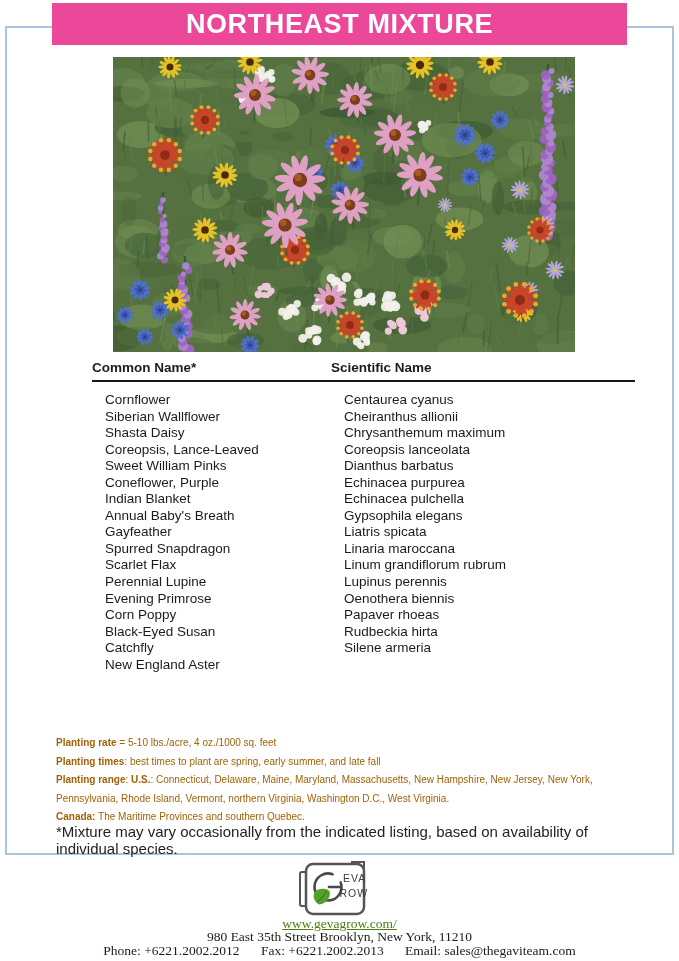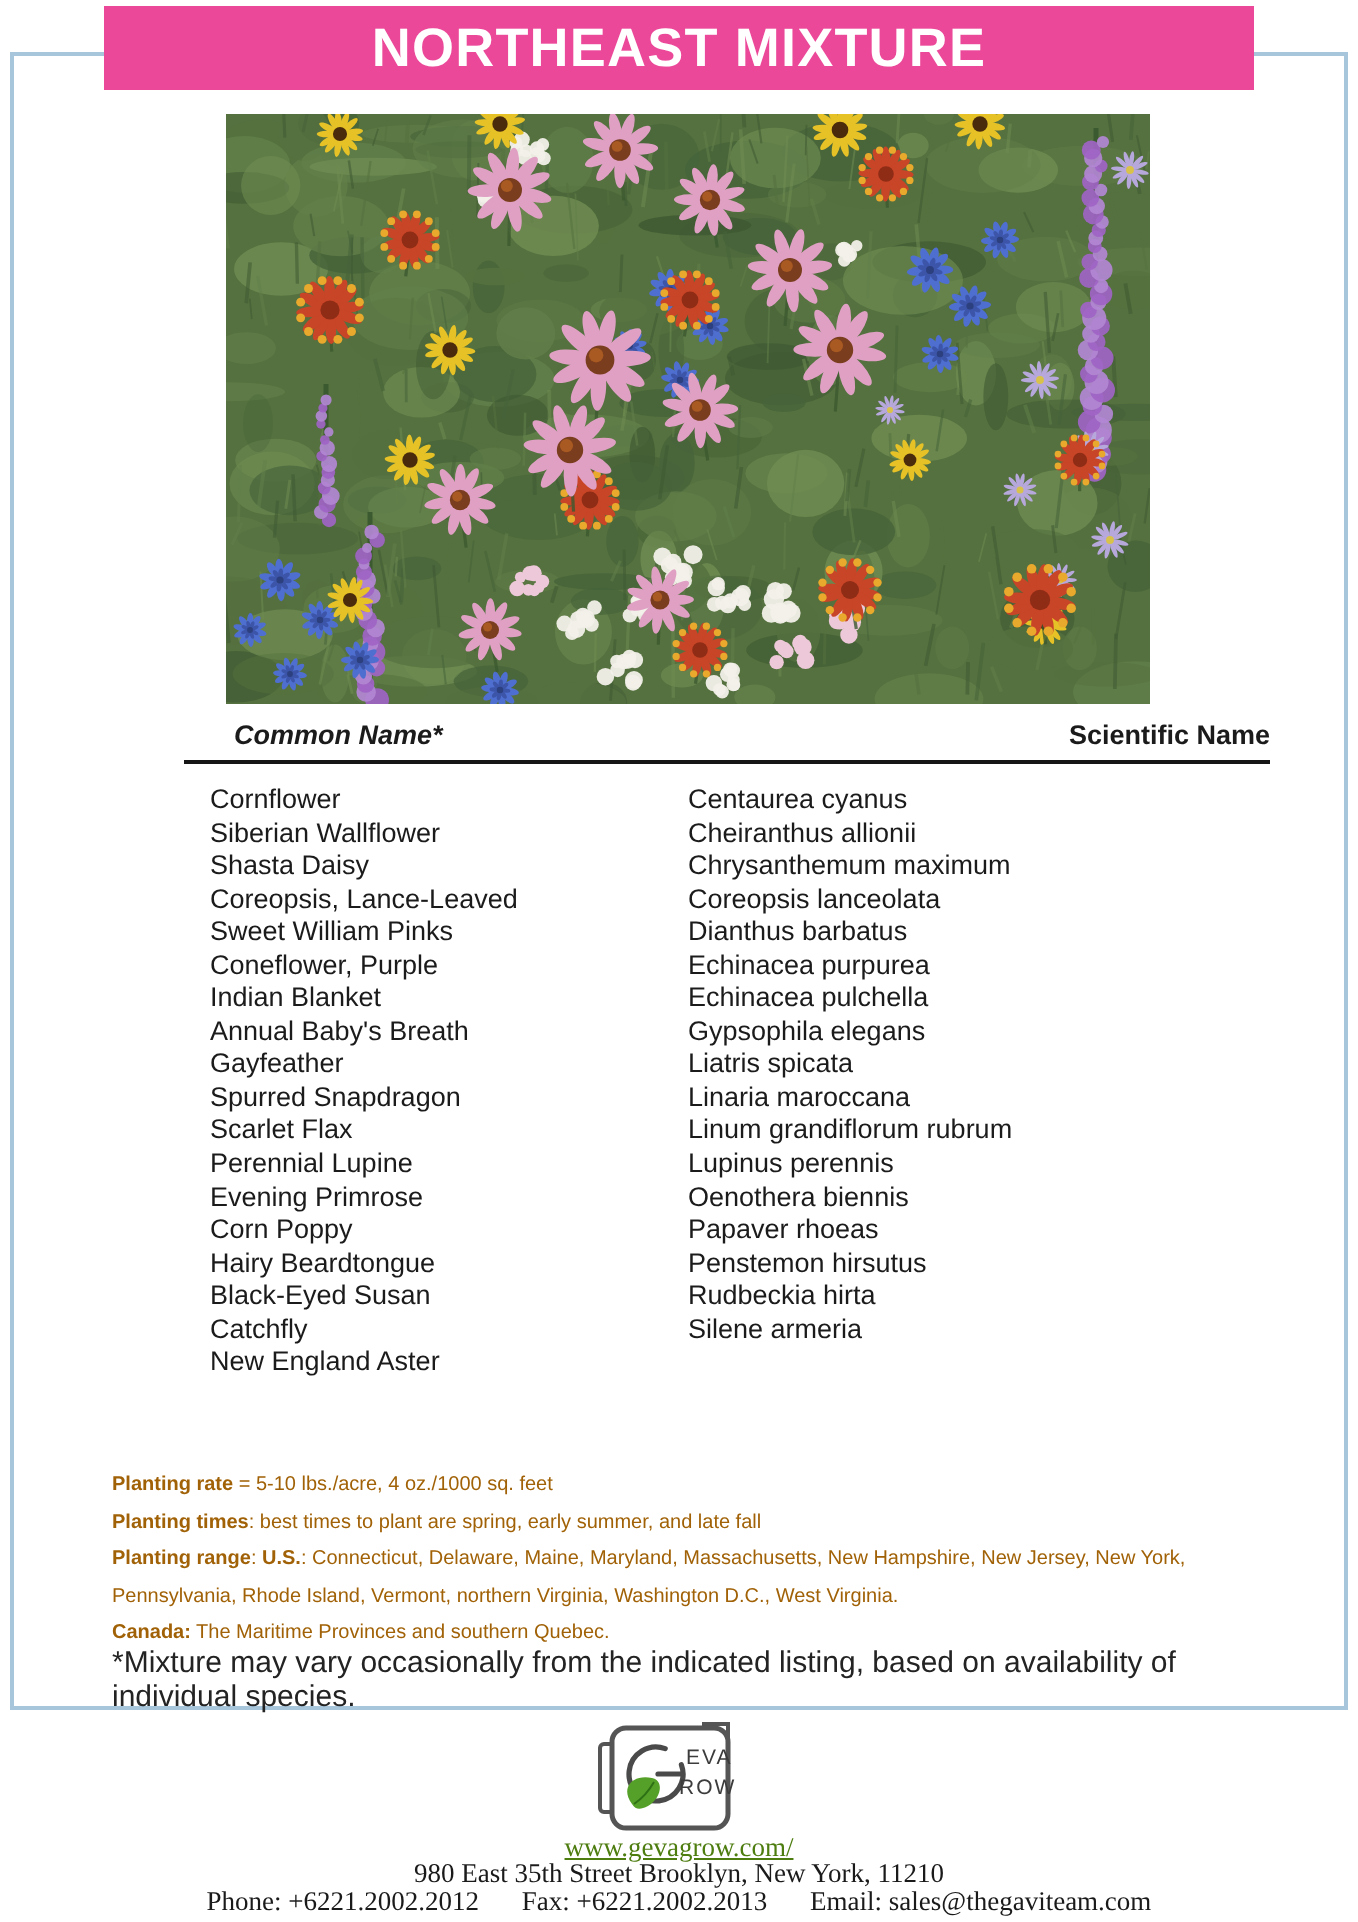--- a/index.html
+++ b/index.html
@@ -13,22 +13,22 @@
   }
   .banner-title{color:#ffffff;font-weight:bold;font-size:27px;letter-spacing:.6px;}
   .frame{
     position:absolute;left:5px;top:26px;width:665px;height:825px;
     border:2px solid #a7c6dc;z-index:1;
   }
   .photo{position:absolute;left:113px;top:57px;width:462px;height:295px;z-index:2;}
   .photo svg{display:block;width:462px;height:295px;}
   .species{position:absolute;left:92px;top:360px;width:543px;font-size:13.5px;z-index:2;}
   .thead{display:flex;font-weight:bold;padding-bottom:5px;border-bottom:2px solid #161616;}
-  .thead .c1{margin-left:25px;width:239px;font-style:italic;}
-  .thead .c2{flex:1;text-align:right;}
+  .thead .c1{width:239px;}
+  .thead .c2{flex:1;}
   .tbody{margin-top:10px;}
   .trow{display:flex;line-height:16.55px;}
   .trow .c1{margin-left:13px;width:239px;}
   .trow .c2{flex:1;}
   .planting{position:absolute;left:56px;top:734px;width:580px;font-size:10px;line-height:18.6px;color:#a16207;z-index:2;}
   .footnote{position:absolute;left:56px;top:823px;width:560px;font-size:15px;color:#232323;z-index:2;}
   .logo{position:absolute;left:296px;top:860px;width:80px;height:58px;z-index:3;}
   .footer{
     position:absolute;left:0;top:917px;width:679px;text-align:center;
     font-family:"Liberation Serif",serif;font-size:13.5px;color:#1a1a1a;line-height:13.4px;z-index:2;
@@ -1585,24 +1585,20 @@
       </div>
       <div class="trow">
         <div class="c1">Evening Primrose</div>
         <div class="c2">Oenothera biennis</div>
       </div>
       <div class="trow">
         <div class="c1">Corn Poppy</div>
         <div class="c2">Papaver rhoeas</div>
       </div>
       <div class="trow">
-        <div class="c1">Hairy Beardtongue</div>
-        <div class="c2">Penstemon hirsutus</div>
-      </div>
-      <div class="trow">
         <div class="c1">Black-Eyed Susan</div>
         <div class="c2">Rudbeckia hirta</div>
       </div>
       <div class="trow">
         <div class="c1">Catchfly</div>
         <div class="c2">Silene armeria</div>
       </div>
       <div class="trow">
         <div class="c1">New England Aster</div>
       </div>

